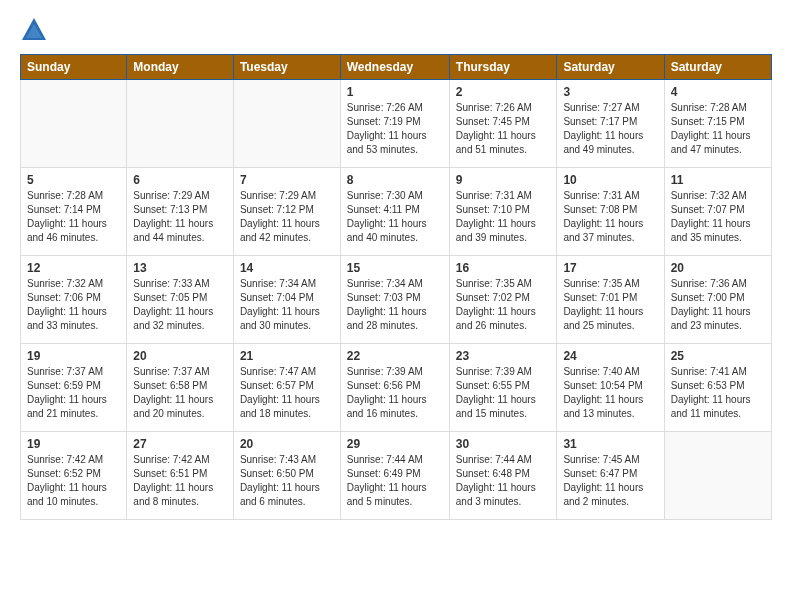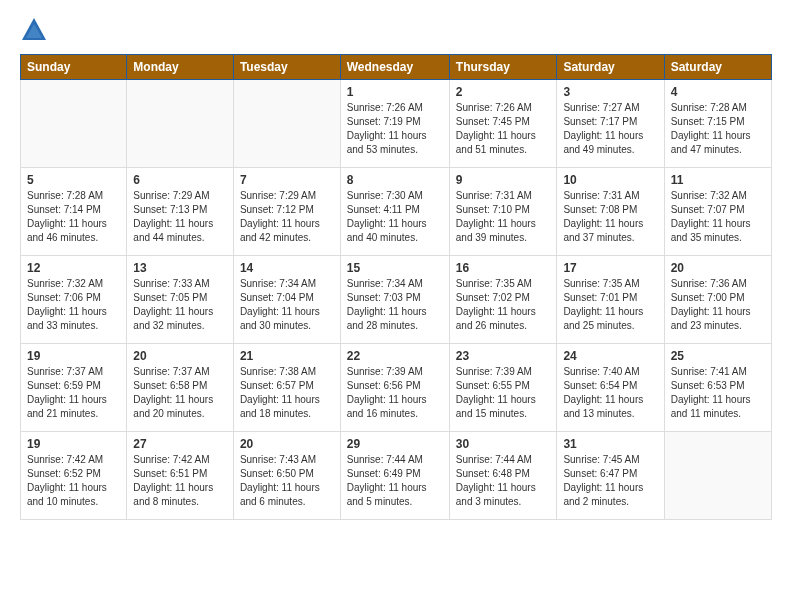--- a/index.html
+++ b/index.html
@@ -258,40 +258,40 @@
 Daylight: 11 hours and 21 minutes.</div>
           </td>
           <td>
             <span class="day-number">20</span>
             <div class="day-info">Sunrise: 7:37 AM
 Sunset: 6:58 PM
 Daylight: 11 hours and 20 minutes.</div>
           </td>
           <td>
             <span class="day-number">21</span>
-            <div class="day-info">Sunrise: 7:38 AM
+            <div class="day-info">Sunrise: 7:47 AM
 Sunset: 6:57 PM
 Daylight: 11 hours and 18 minutes.</div>
           </td>
           <td>
             <span class="day-number">22</span>
             <div class="day-info">Sunrise: 7:39 AM
 Sunset: 6:56 PM
 Daylight: 11 hours and 16 minutes.</div>
           </td>
           <td>
             <span class="day-number">23</span>
             <div class="day-info">Sunrise: 7:39 AM
 Sunset: 6:55 PM
 Daylight: 11 hours and 15 minutes.</div>
           </td>
           <td>
             <span class="day-number">24</span>
             <div class="day-info">Sunrise: 7:40 AM
-Sunset: 6:54 PM
+Sunset: 10:54 PM
 Daylight: 11 hours and 13 minutes.</div>
           </td>
           <td>
             <span class="day-number">25</span>
             <div class="day-info">Sunrise: 7:41 AM
 Sunset: 6:53 PM
 Daylight: 11 hours and 11 minutes.</div>
           </td>
         </tr>
         <tr class="week-row">

